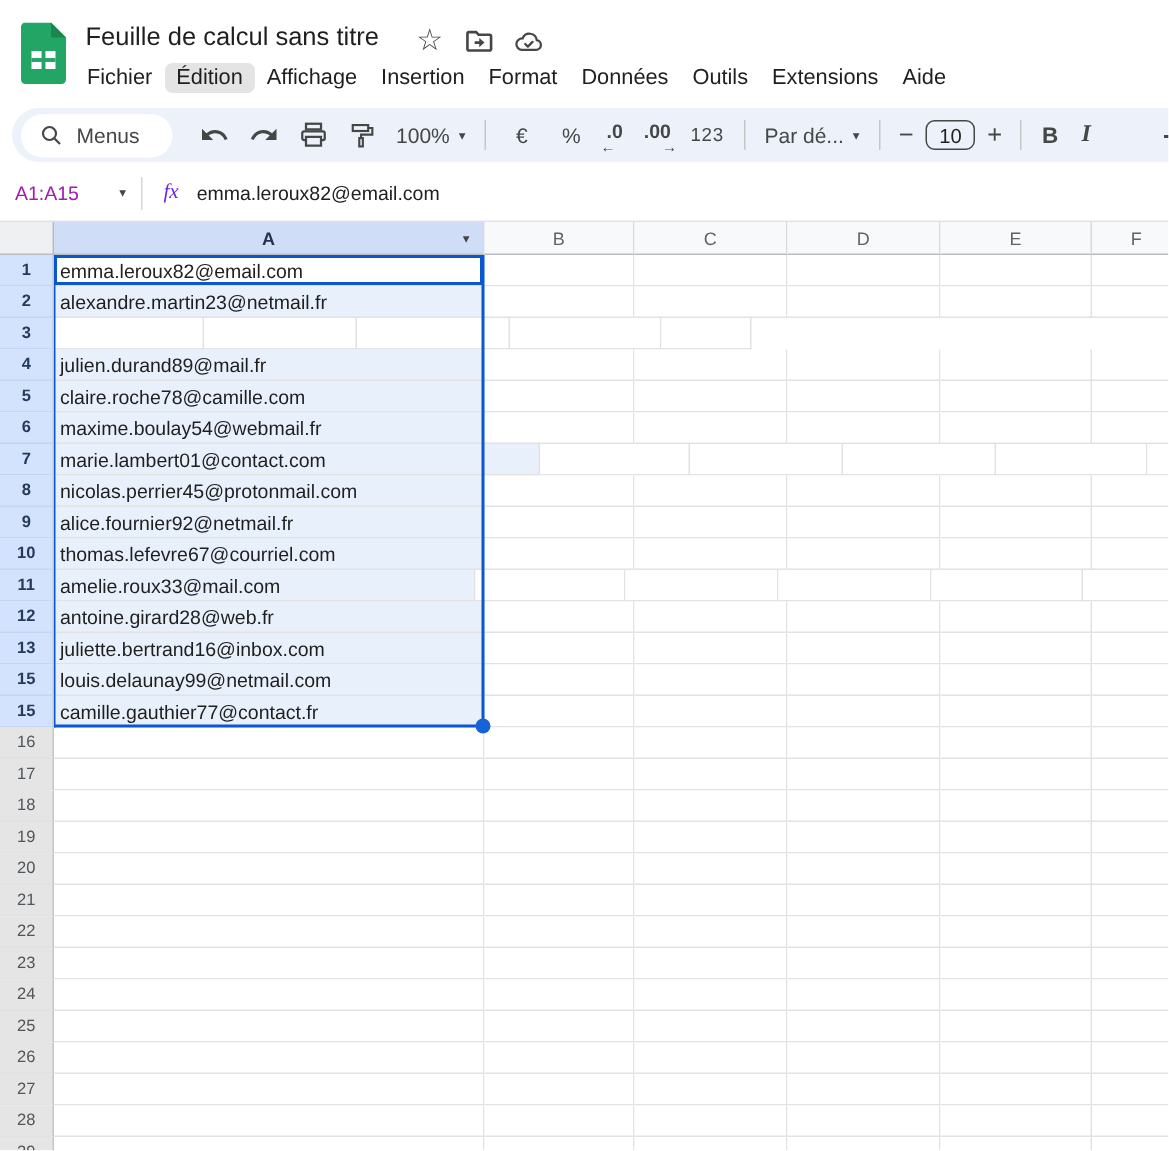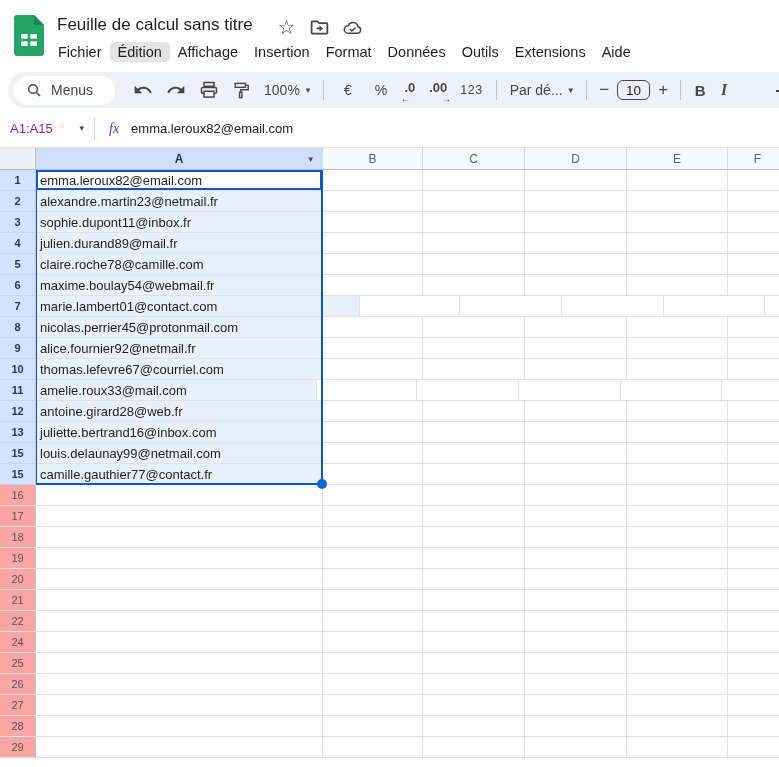--- a/index.html
+++ b/index.html
@@ -58,21 +58,21 @@
   #grid{position:absolute;left:0;top:148px;width:779px;height:619px;overflow:hidden;background:#fff;}
   .hdr-row{display:flex;height:22px;}
   .corner{width:36px;box-sizing:border-box;background:#eef0f2;border-right:1px solid #b9bdc1;
           border-bottom:1px solid #b9bdc1;flex:none;}
   .ch{box-sizing:border-box;background:#f8f9fa;border-right:1px solid #d9d9d9;border-bottom:1px solid #b9bdc1;
       display:flex;align-items:center;justify-content:center;font-size:12px;color:#5f6368;
       position:relative;flex:none;}
   .ch.sel{background:#cfdef6;color:#24344d;font-weight:700;}
   .hdr-arrow{position:absolute;right:9px;top:50%;transform:translateY(-50%);font-size:9px;color:#444746;font-weight:400;}
   .grow{display:flex;height:21px;}
-  .rh{width:36px;box-sizing:border-box;background:#fca5a5;border-right:1px solid #c4c7c5;border-bottom:1px solid #e2e2e2;
+  .rh{width:36px;box-sizing:border-box;background:#e5e5e5;border-right:1px solid #c4c7c5;border-bottom:1px solid #e2e2e2;
       display:flex;align-items:center;justify-content:center;font-size:11px;color:#50555a;flex:none;}
   .rh.sel{background:#d3e3fd;color:#243a5e;font-weight:700;border-bottom-color:#c3d5f2;}
   .cell{box-sizing:border-box;background:#fff;border-right:1px solid #e2e2e2;border-bottom:1px solid #e2e2e2;
         font-size:13px;color:#1f1f1f;display:flex;align-items:center;padding-left:4px;
         white-space:nowrap;overflow:hidden;flex:none;}
   .cell.sel{background:#e8f0fc;}
   .cell.active{background:#fff;box-shadow:inset 0 0 0 2px #0b57d0;}
   .ov{position:absolute;background:#0b57d0;}
   .fill-handle{position:absolute;width:10px;height:10px;border-radius:50%;background:#1563d6;}
 </style>
@@ -211,21 +211,20 @@
         <div class="rh sel">2</div>
         <div class="cell sel" style="width: 287px;">alexandre.martin23@netmail.fr</div>
         <div class="cell" style="width: 100px;"></div>
         <div class="cell" style="width: 102px;"></div>
         <div class="cell" style="width: 102px;"></div>
         <div class="cell" style="width: 101px;"></div>
         <div class="cell" style="width: 60px;"></div>
       </div>
       <div class="grow">
         <div class="rh sel">3</div>
-        <div class="cell sel" style="width: 287px;">sophie.dupont11@inbox.fr</div>
         <div class="cell" style="width: 100px;"></div>
         <div class="cell" style="width: 102px;"></div>
         <div class="cell" style="width: 102px;"></div>
         <div class="cell" style="width: 101px;"></div>
         <div class="cell" style="width: 60px;"></div>
       </div>
       <div class="grow">
         <div class="rh sel">4</div>
         <div class="cell sel" style="width: 287px;">julien.durand89@mail.fr</div>
         <div class="cell" style="width: 100px;"></div>
@@ -382,20 +381,29 @@
         <div class="rh">21</div>
         <div class="cell" style="width: 287px;"></div>
         <div class="cell" style="width: 100px;"></div>
         <div class="cell" style="width: 102px;"></div>
         <div class="cell" style="width: 102px;"></div>
         <div class="cell" style="width: 101px;"></div>
         <div class="cell" style="width: 60px;"></div>
       </div>
       <div class="grow">
         <div class="rh">22</div>
+        <div class="cell" style="width: 287px;"></div>
+        <div class="cell" style="width: 100px;"></div>
+        <div class="cell" style="width: 102px;"></div>
+        <div class="cell" style="width: 102px;"></div>
+        <div class="cell" style="width: 101px;"></div>
+        <div class="cell" style="width: 60px;"></div>
+      </div>
+      <div class="grow">
+        <div class="rh">23</div>
         <div class="cell" style="width: 287px;"></div>
         <div class="cell" style="width: 100px;"></div>
         <div class="cell" style="width: 102px;"></div>
         <div class="cell" style="width: 102px;"></div>
         <div class="cell" style="width: 101px;"></div>
         <div class="cell" style="width: 60px;"></div>
       </div>
       <div class="grow">
         <div class="rh">24</div>
         <div class="cell" style="width: 287px;"></div>

